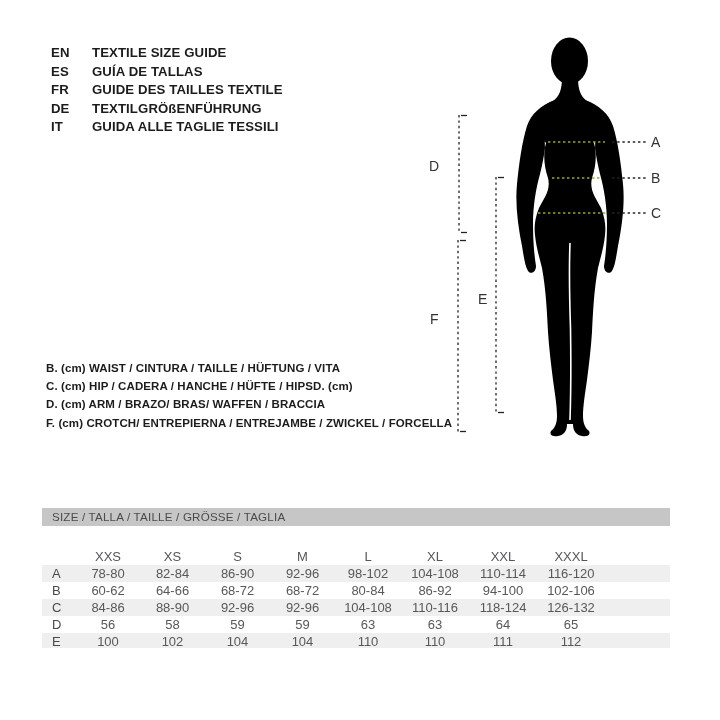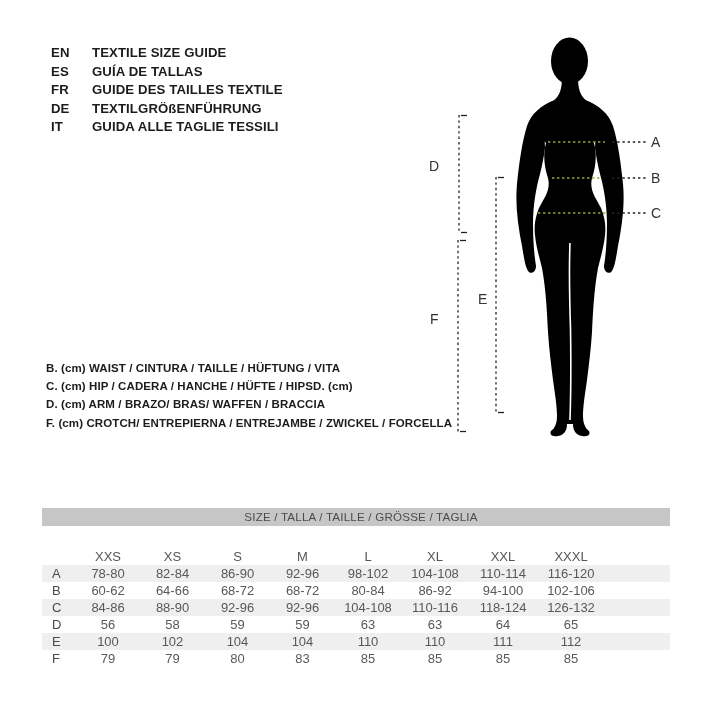--- a/index.html
+++ b/index.html
@@ -1,32 +1,32 @@
 <!DOCTYPE html>
 <html><head>
 <meta charset="utf-8">
 <style>
   * { margin:0; padding:0; box-sizing:border-box; }
   html,body { background:#fff; }
   .page {
-    position:relative; width:720px; height:720px; background:#ffffff;
+    position:relative; width:720px; height:648px; background:#ffffff;
     overflow:hidden; font-family:"Liberation Sans","DejaVu Sans",sans-serif;
     color:#1d1d1d;
   }
   
   .langs { position:absolute; left:51px; top:44px; font-size:13.2px; line-height:18.5px; font-weight:600; letter-spacing:.1px; color:#1c1c1c; }
   .lang-row { display:flex; }
   .lang-code { width:41px; }
   
   .legend { position:absolute; left:46px; top:359px; font-size:11.5px; line-height:18.2px; font-weight:600; color:#1c1c1c; letter-spacing:.1px; }
   
   .gender { position:absolute; left:52px; top:483px; font-size:12.2px; font-weight:600; color:#1c1c1c; letter-spacing:.1px; }
   
   .size-table-wrap { position:absolute; left:42px; top:508px; width:628px; }
-  .size-band { height:18px; line-height:18px; background:#c6c6c6; color:#4b4b4b; font-size:11.6px; padding-left:10px; letter-spacing:.2px;text-align:center; }
+  .size-band { height:18px; line-height:18px; background:#c6c6c6; color:#4b4b4b; font-size:11.6px; padding-left:10px; letter-spacing:.2px; }
   table.sizes { width:100%; border-collapse:collapse; table-layout:fixed; font-size:13px; color:#58585a;margin-top:22px; }
   table.sizes td { height:17px; text-align:center; vertical-align:middle; white-space:nowrap; }
   table.sizes td.rowlabel { text-align:left; padding-left:10px; color:#4a4a4c; }
   tr.alt { background:#efefef; }
   tr.colhead td { color:#55555a; }
   
   .figure-svg { position:absolute; left:415px; top:28px; }
 </style>
 </head>
 <body>

